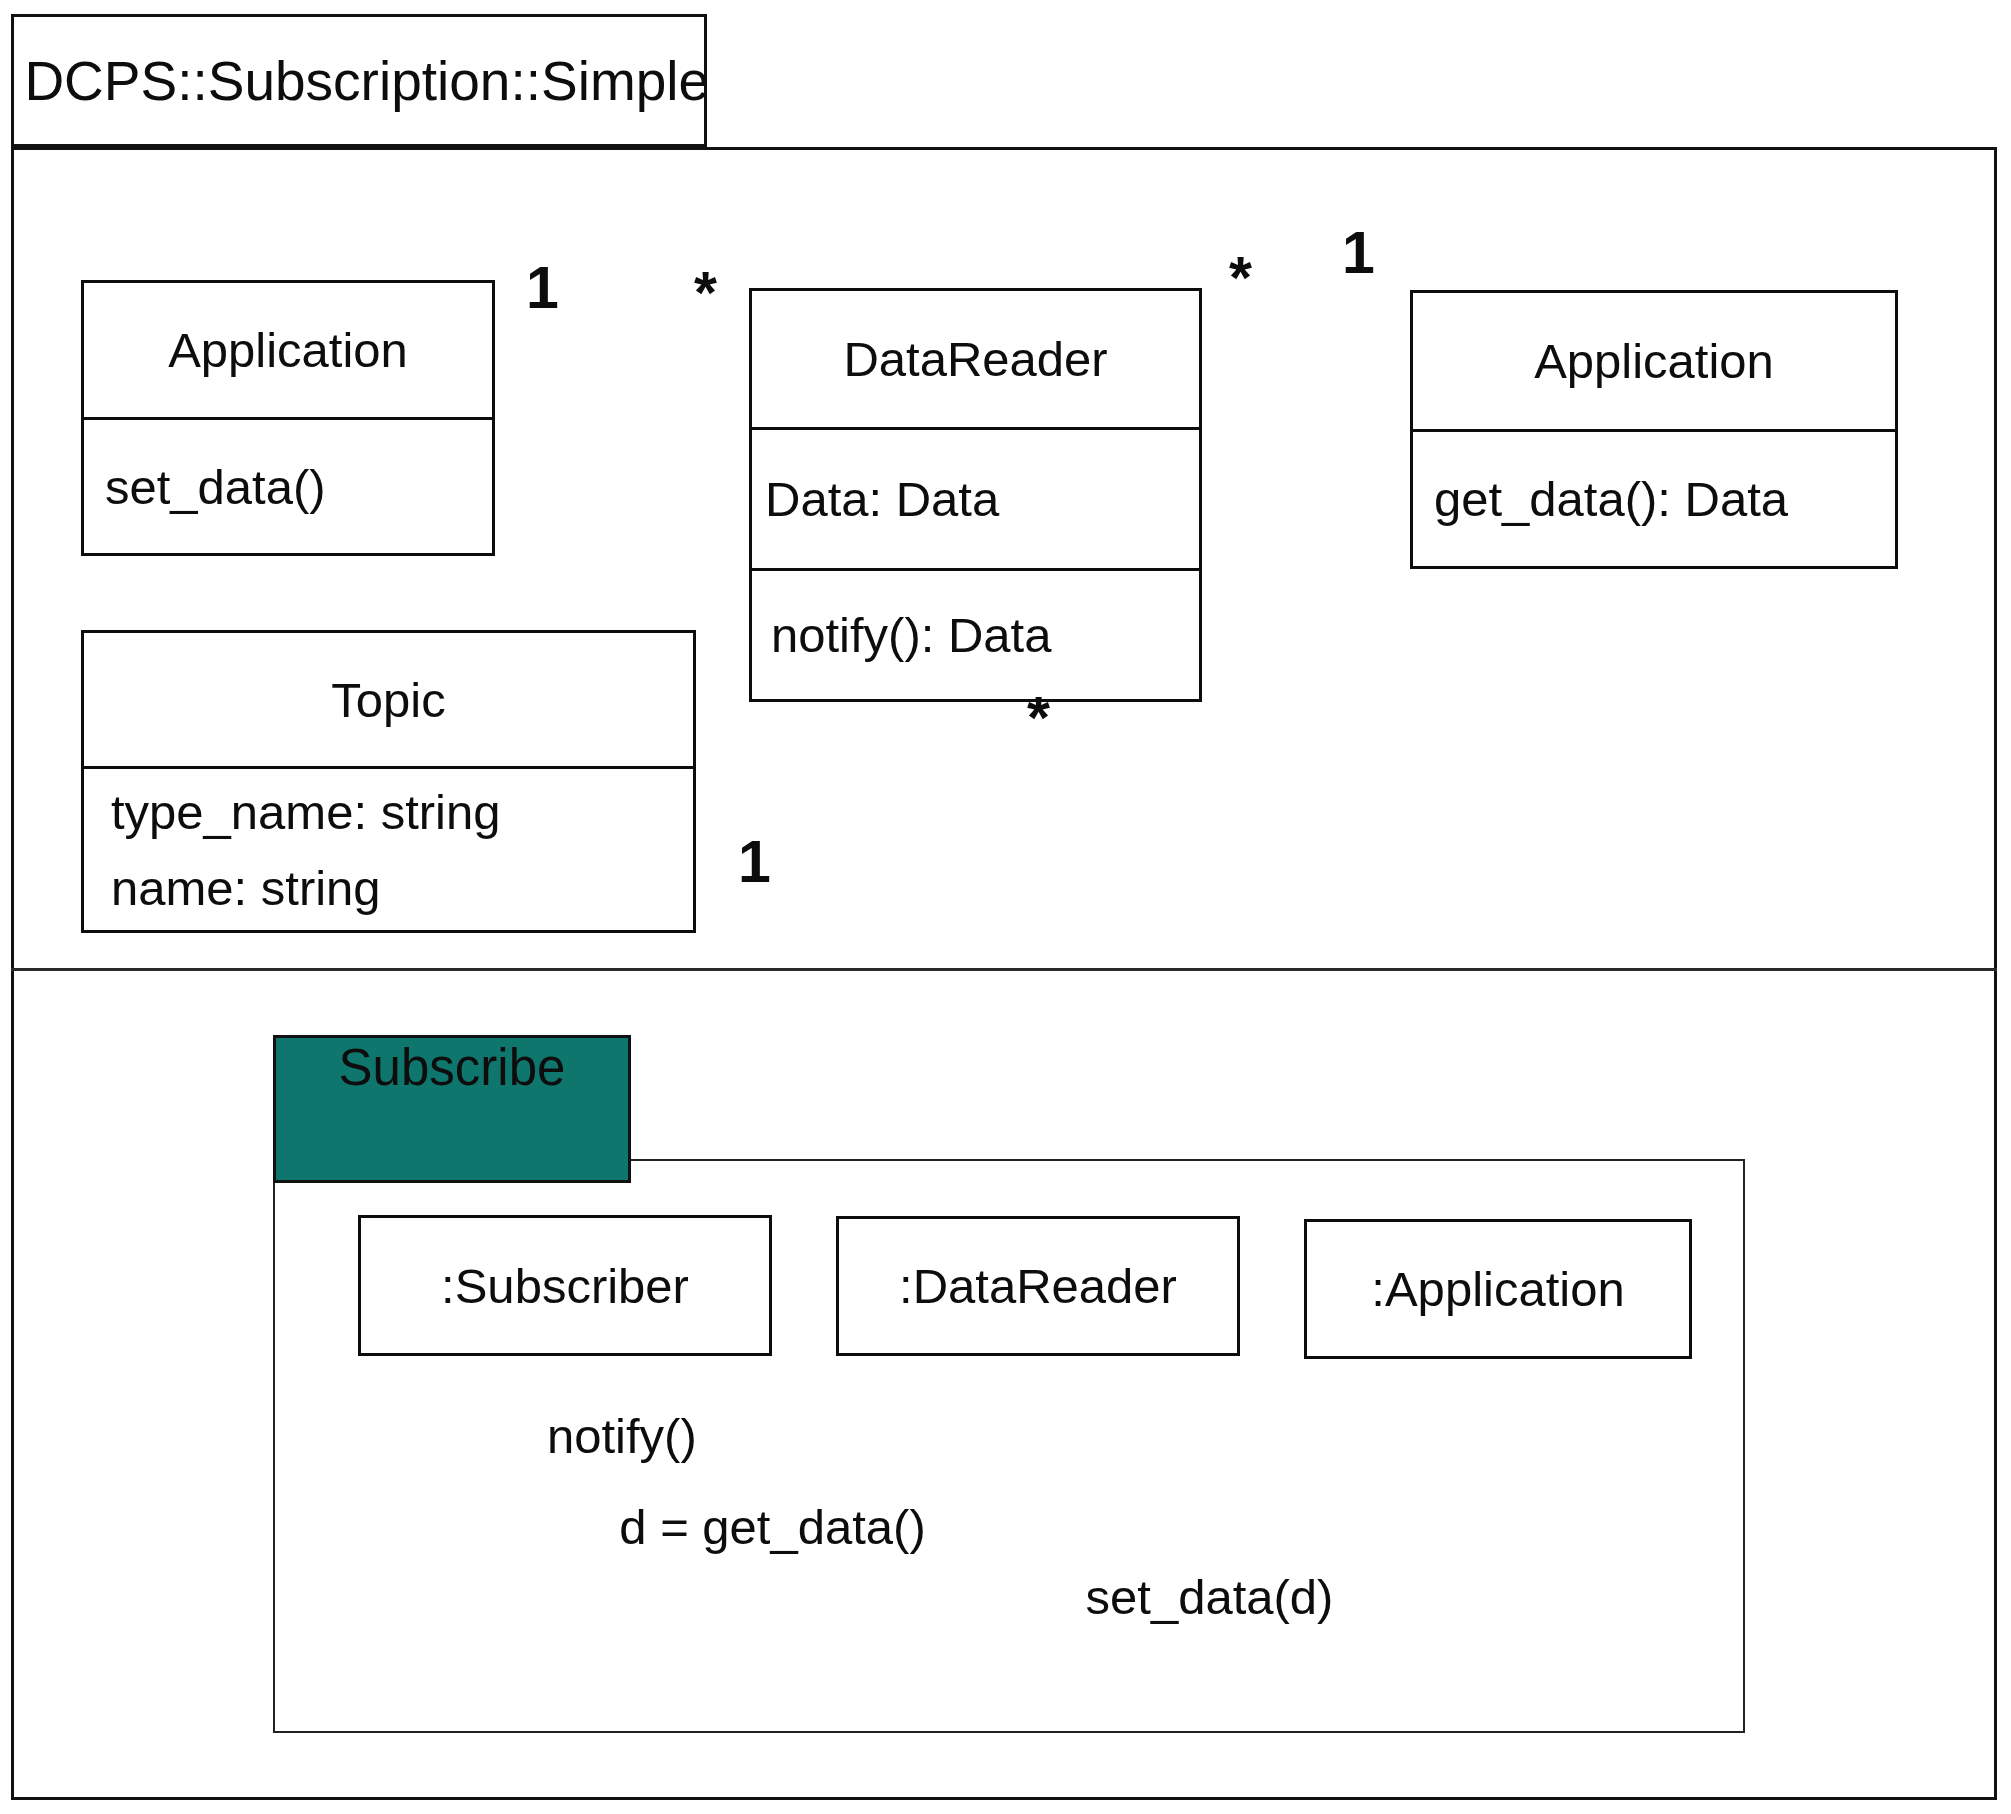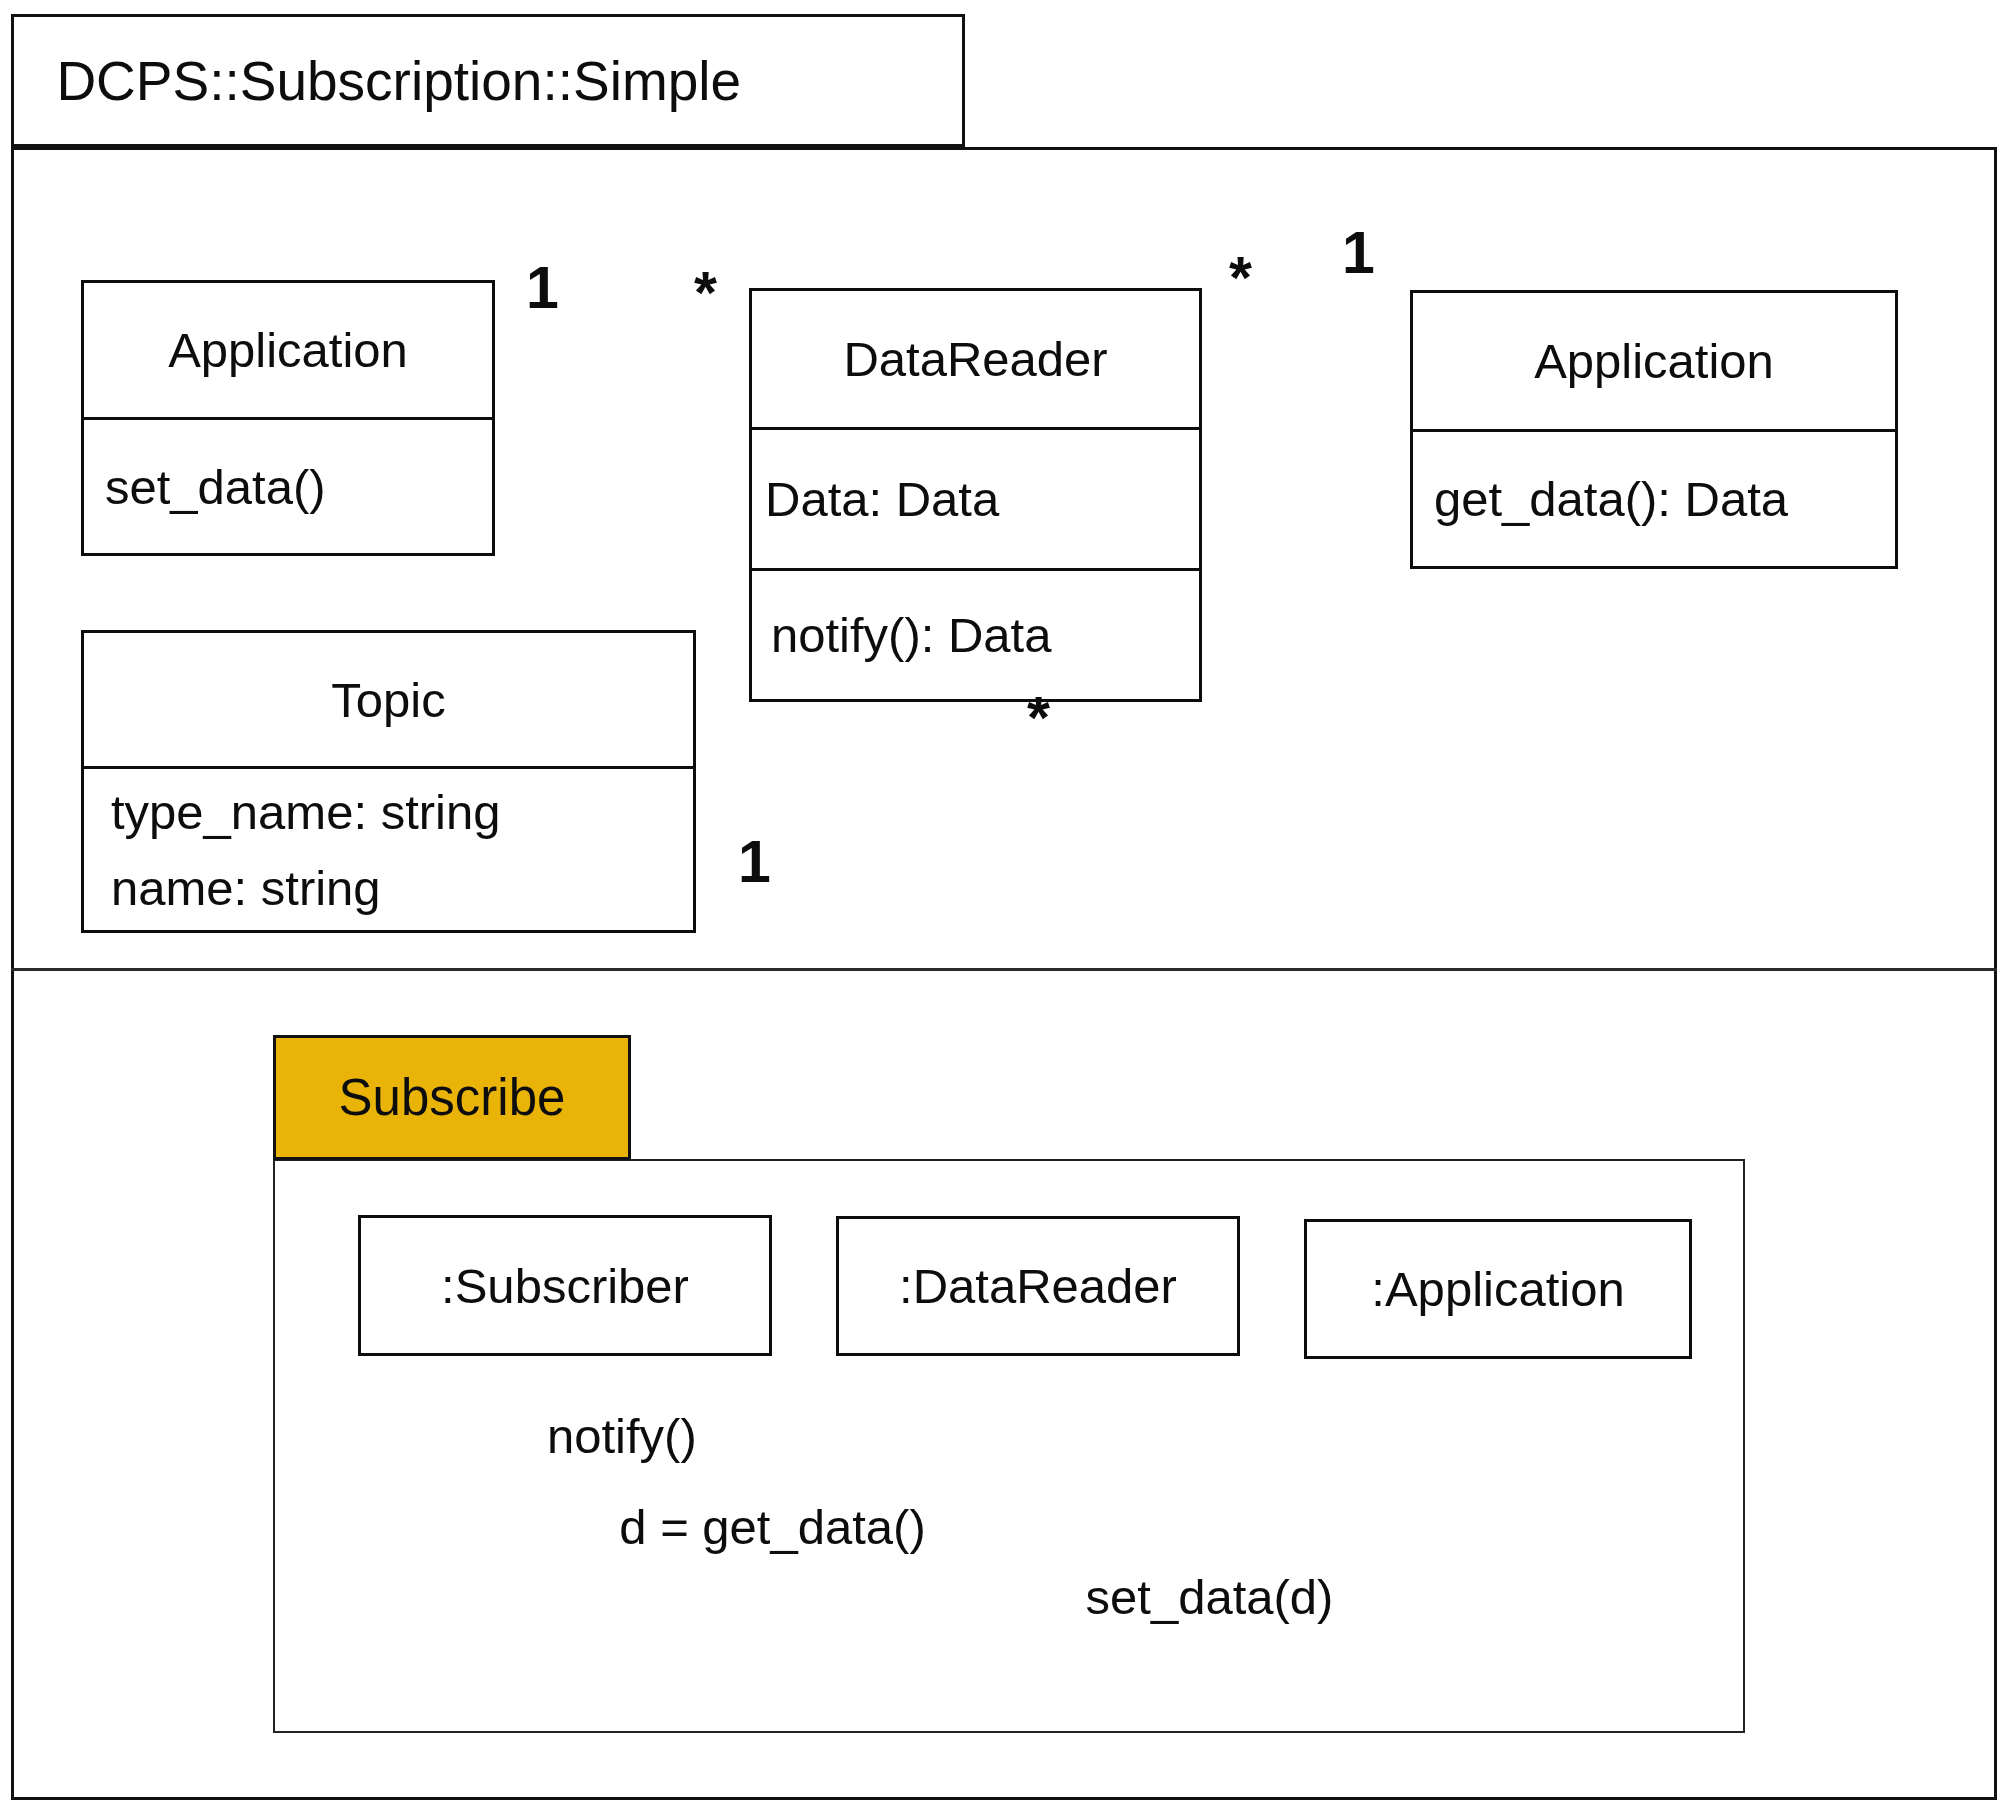--- a/index.html
+++ b/index.html
@@ -5,23 +5,23 @@
   html,body{margin:0;padding:0;background:#fff;}
   #canvas{
     position:relative;width:2012px;height:1815px;background:#ffffff;
     font-family:"Liberation Sans", sans-serif;color:#0d0d0d;overflow:hidden;
   }
   #canvas *{box-sizing:border-box;}
   svg#connectors{position:absolute;left:0;top:0;pointer-events:none;}
 
   
   .pkg-tab{
-    position:absolute;left:11.4px;top:14.3px;width:954px;height:133px;
+    position:absolute;left:11.4px;top:14.3px;width:696px;height:133px;
     border:3.8px solid #111;background:#fff;display:flex;align-items:center;
-    padding-left:42px;font-size:55px;z-index:3;
+    padding-left:10px;font-size:55px;z-index:3;
   }
   .pkg-body{
     position:absolute;left:11.4px;top:147px;width:1986px;height:1653px;
     border:3.8px solid #111;background:#fff;z-index:1;
   }
   .section-divider{
     position:absolute;left:11.4px;top:968px;width:1986px;height:2.9px;
     background:#2a2a2a;z-index:2;
   }
 
@@ -45,22 +45,22 @@
     position:absolute;width:57px;text-align:center;font-size:59px;font-weight:700;
     line-height:1;z-index:5;
   }
   .msg-label{
     position:absolute;font-size:49px;line-height:1.1;text-align:center;z-index:5;
     white-space:nowrap;
   }
 
   
   .seq-tab{
-    position:absolute;left:273px;top:1035px;width:358px;height:125px;
-    border:3.8px solid #111;background:#eab308;display:flex;align-items:center;
+    position:absolute;left:273px;top:1035px;width:358px;height:148px;
+    border:3.8px solid #111;background:#0f766e;display:flex;
     justify-content:center;font-size:51px;z-index:4;
   }
   .seq-body{
     position:absolute;left:273px;top:1159px;width:1472px;height:574px;
     border:2.9px solid #222;background:#fff;z-index:2;
   }
   .lifeline-head{
     position:absolute;border:3.8px solid #0d0d0d;background:#fff;z-index:4;
     display:flex;align-items:center;justify-content:center;font-size:49px;margin-left:20px;
   }

